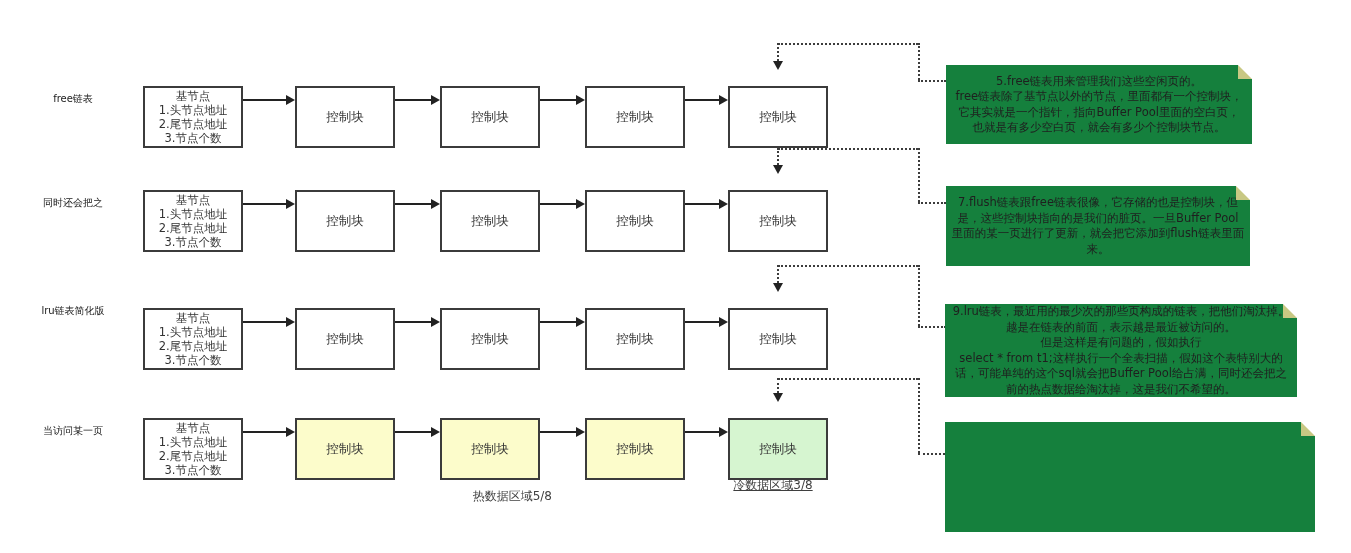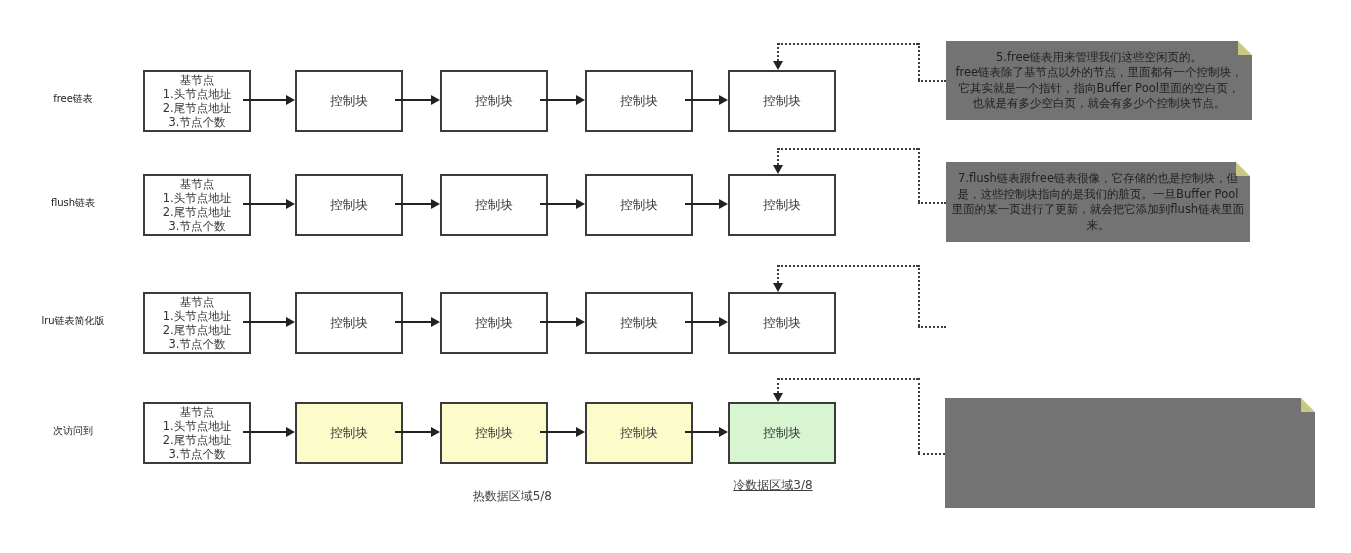--- a/index.html
+++ b/index.html
@@ -3,40 +3,40 @@
 <meta charset="utf-8">
 <style>
   html,body{margin:0;padding:0;background:#ffffff;}
   body{font-family:"DejaVu Sans","Liberation Sans",sans-serif;color:#1f1f1f;}
   .canvas{position:relative;width:1351px;height:553px;background:#ffffff;overflow:hidden;}
 
   
   .row-label{position:absolute;width:130px;text-align:center;font-size:10px;font-weight:normal;color:#1a1a1a;}
 
   
-  .box{position:absolute;box-sizing:border-box;width:108px;height:62px;border:2px solid #3b3b3b;background:#ffffff;
-       display:flex;align-items:center;justify-content:center;text-align:center;font-size:12px;color:#333;}
+  .box{position:absolute;box-sizing:border-box;width:100px;height:62px;border:2px solid #3b3b3b;background:#ffffff;
+       display:flex;align-items:center;justify-content:center;text-align:center;font-size:12px;color:#333;margin-top:16px;}
   .box.base{white-space:pre-line;line-height:14px;font-size:11.5px;}
   .box.cb{font-size:12.5px;}
   .box.hot{background:#FCFCCB;}
   .box.cold{background:#D6F5D0;}
 
   
   .arrow{position:absolute;height:0;border-top:2px solid #222;}
   .arrow::after{content:"";position:absolute;right:-9px;top:-6px;width:0;height:0;
        border-left:9px solid #222;border-top:5px solid transparent;border-bottom:5px solid transparent;}
 
   
   .dot-h{position:absolute;height:0;border-top:2px dotted #3c3c3c;}
   .dot-v{position:absolute;width:0;border-left:2px dotted #3c3c3c;}
   .head-down{position:absolute;width:0;height:0;border-left:5px solid transparent;border-right:5px solid transparent;
        border-top:9px solid #222;}
 
   
-  .note{position:absolute;background:#737373;display:flex;align-items:center;justify-content:center;}
+  .note{position:absolute;background:#15803d;display:flex;align-items:center;justify-content:center;margin-top:24px;}
   .note-fold{position:absolute;top:0;right:0;width:0;height:0;border-bottom:14px solid #C8C883;border-right:14px solid #ffffff;}
   .note-text{white-space:pre-line;text-align:center;font-size:11.5px;line-height:15.5px;color:#1f1f1f;padding:0 5px;width:100%;}
 
   
   .region-label{position:absolute;width:140px;text-align:center;font-size:12px;color:#3f3f3f;}
 </style>
 </head>
 <body>
 
 <div class="canvas">
@@ -54,61 +54,61 @@
   <div class="box cb" style="left:585px;top:70px;">控制块</div>
   <div class="arrow" style="left:685px;top:99px;width:34px;"></div>
   <div class="box cb" style="left:728px;top:70px;">控制块</div>
 
   <div class="dot-v" style="left:777px;top:43px;height:18px;"></div>
   <div class="head-down" style="left:773px;top:61px;"></div>
   <div class="dot-h" style="left:778px;top:43px;width:140px;"></div>
   <div class="dot-v" style="left:918px;top:43px;height:37px;"></div>
   <div class="dot-h" style="left:918px;top:80px;width:28px;"></div>
 
-  <div class="row-label" style="left:8px;top:196px;">flush链表</div>
+  <div class="row-label" style="left:8px;top:196px;">同时还会把之</div>
   <div class="box base" style="left:143px;top:174px;">基节点
 1.头节点地址
 2.尾节点地址
 3.节点个数</div>
   <div class="arrow" style="left:243px;top:203px;width:43px;"></div>
   <div class="box cb" style="left:295px;top:174px;">控制块</div>
   <div class="arrow" style="left:395px;top:203px;width:36px;"></div>
   <div class="box cb" style="left:440px;top:174px;">控制块</div>
   <div class="arrow" style="left:540px;top:203px;width:36px;"></div>
   <div class="box cb" style="left:585px;top:174px;">控制块</div>
   <div class="arrow" style="left:685px;top:203px;width:34px;"></div>
   <div class="box cb" style="left:728px;top:174px;">控制块</div>
 
   <div class="dot-v" style="left:777px;top:148px;height:17px;"></div>
   <div class="head-down" style="left:773px;top:165px;"></div>
   <div class="dot-h" style="left:778px;top:148px;width:140px;"></div>
   <div class="dot-v" style="left:918px;top:148px;height:54px;"></div>
   <div class="dot-h" style="left:918px;top:202px;width:28px;"></div>
 
-  <div class="row-label" style="left:8px;top:314px;">lru链表简化版</div>
+  <div class="row-label" style="left:8px;top:304px;">lru链表简化版</div>
   <div class="box base" style="left:143px;top:292px;">基节点
 1.头节点地址
 2.尾节点地址
 3.节点个数</div>
   <div class="arrow" style="left:243px;top:321px;width:43px;"></div>
   <div class="box cb" style="left:295px;top:292px;">控制块</div>
   <div class="arrow" style="left:395px;top:321px;width:36px;"></div>
   <div class="box cb" style="left:440px;top:292px;">控制块</div>
   <div class="arrow" style="left:540px;top:321px;width:36px;"></div>
   <div class="box cb" style="left:585px;top:292px;">控制块</div>
   <div class="arrow" style="left:685px;top:321px;width:34px;"></div>
   <div class="box cb" style="left:728px;top:292px;">控制块</div>
 
   <div class="dot-v" style="left:777px;top:265px;height:18px;"></div>
   <div class="head-down" style="left:773px;top:283px;"></div>
   <div class="dot-h" style="left:778px;top:265px;width:140px;"></div>
   <div class="dot-v" style="left:918px;top:265px;height:61px;"></div>
   <div class="dot-h" style="left:918px;top:326px;width:28px;"></div>
 
-  <div class="row-label" style="left:8px;top:424px;">次访问到</div>
+  <div class="row-label" style="left:8px;top:424px;">当访问某一页</div>
   <div class="box base" style="left:143px;top:402px;">基节点
 1.头节点地址
 2.尾节点地址
 3.节点个数</div>
   <div class="arrow" style="left:243px;top:431px;width:43px;"></div>
   <div class="box cb hot" style="left:295px;top:402px;">控制块</div>
   <div class="arrow" style="left:395px;top:431px;width:36px;"></div>
   <div class="box cb hot" style="left:440px;top:402px;">控制块</div>
   <div class="arrow" style="left:540px;top:431px;width:36px;"></div>
   <div class="box cb hot" style="left:585px;top:402px;">控制块</div>
@@ -133,18 +133,27 @@
   </div>
 
   <div class="note" style="left:946px;top:162px;width:304px;height:80px;">
     <div class="note-fold"></div>
     <div class="note-text">7.flush链表跟free链表很像，它存储的也是控制块，但
 是，这些控制块指向的是我们的脏页。一旦Buffer Pool
 里面的某一页进行了更新，就会把它添加到flush链表里面
 来。</div>
   </div>
 
+  <div class="note" style="left:945px;top:280px;width:352px;height:93px;">
+    <div class="note-fold"></div>
+    <div class="note-text">9.lru链表，最近用的最少次的那些页构成的链表，把他们淘汰掉。
+越是在链表的前面，表示越是最近被访问的。
+但是这样是有问题的，假如执行
+select * from t1;这样执行一个全表扫描，假如这个表特别大的
+话，可能单纯的这个sql就会把Buffer Pool给占满，同时还会把之
+前的热点数据给淘汰掉，这是我们不希望的。</div>
+  </div>
 
   <div class="note" style="left:945px;top:398px;width:370px;height:110px;">
     <div class="note-fold"></div>
   </div>
 
 </div>
 
 </body></html>

